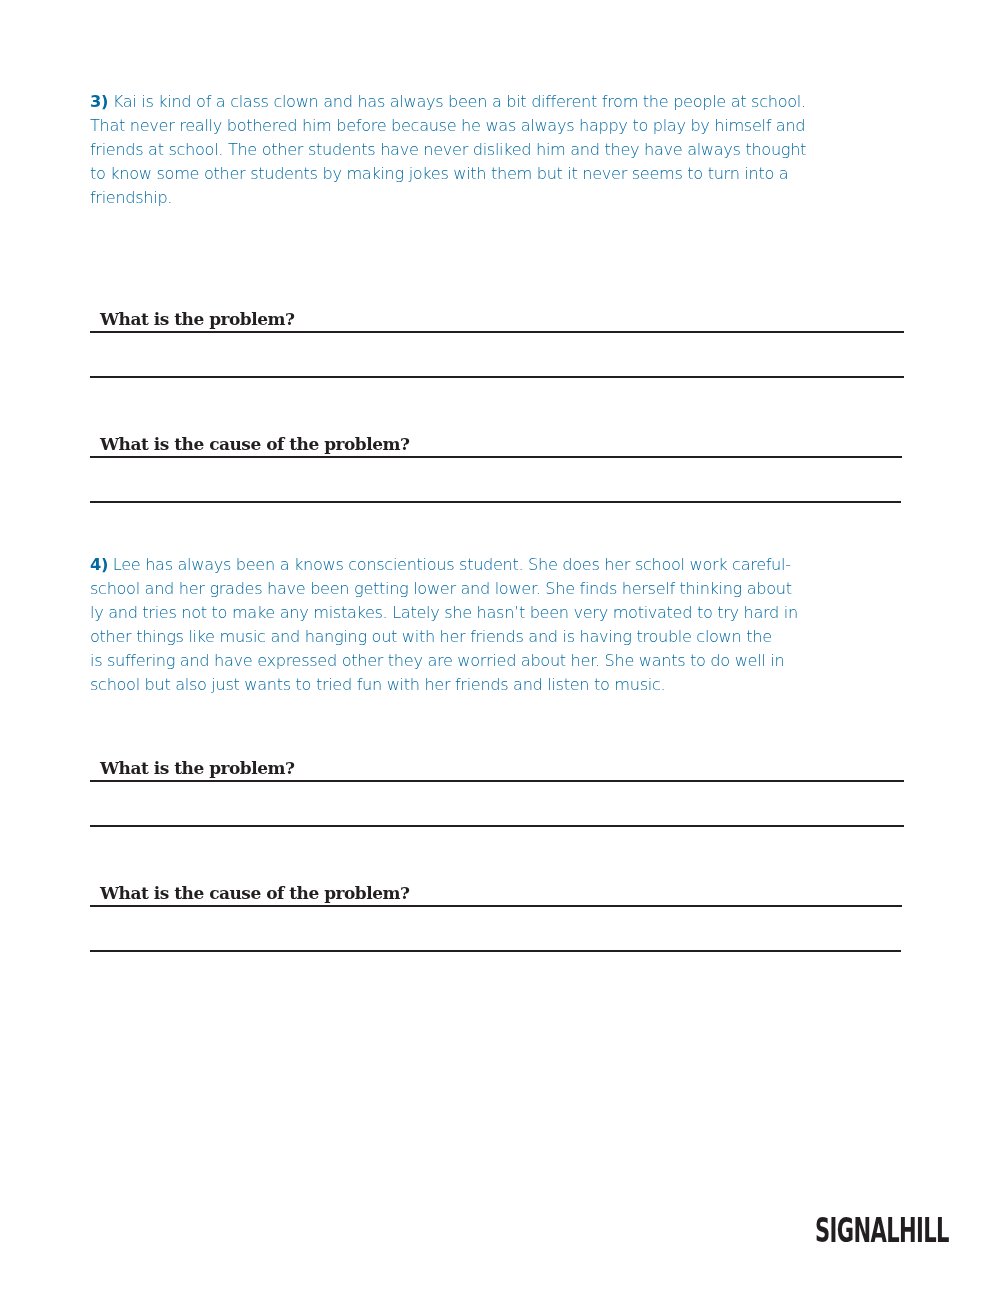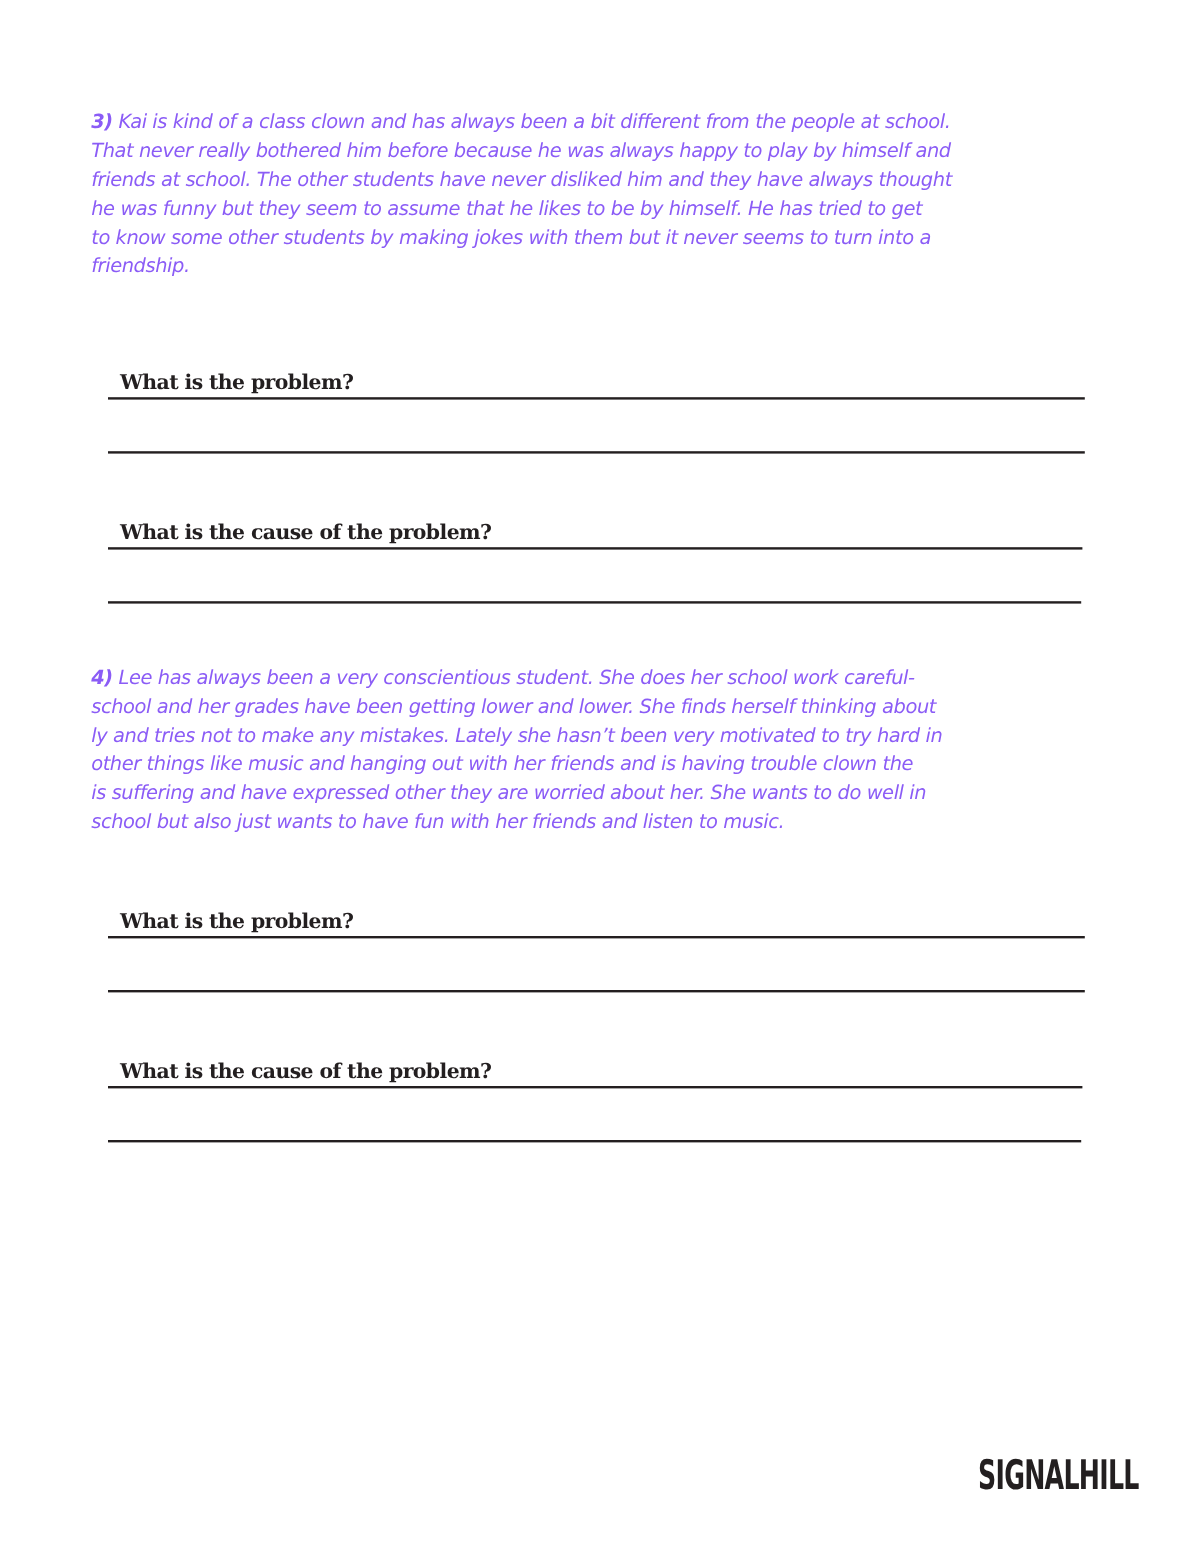--- a/index.html
+++ b/index.html
@@ -1,21 +1,21 @@
 <!DOCTYPE html>
 <html><head>
 <meta charset="utf-8">
 <style>
   html, body { margin: 0; padding: 0; background: #ffffff; }
   body { width: 1000px; height: 1294px; position: relative; overflow: hidden; color: #231f20; }
   .page { position: absolute; left: 0; top: 0; width: 1000px; height: 1294px; }
   .passage {
-    position: absolute; left: 76px; width: 830px;
+    position: absolute; left: 90px; width: 830px;
     font-family: "DejaVu Sans", sans-serif; font-size: 16.2px; line-height: 24px;
-    letter-spacing: -0.35px; font-weight: 300; color: #8b5cf6; margin: 0; font-style: italic;
+    letter-spacing: -0.35px; font-weight: 300; color: #0369a1; margin: 0;
   }
   .passage .line { display: block; white-space: nowrap; }
   .passage .num { font-weight: bold; }
   .q {
     position: absolute; left: 90px;
     font-family: "DejaVu Serif", serif; font-weight: bold; font-size: 17px;
     letter-spacing: -0.5px; color: #231f20; margin: 10px;
   }
   .rule { position: absolute; left: 90px; height: 2px; background: #231f20; }
   .logo {
@@ -27,40 +27,39 @@
 </style>
 </head>
 <body>
 
 <div class="page">
 
   <p class="passage" style="top:90px;">
     <span class="line"><span class="num">3)</span> <span>Kai is kind of a class clown and has always been a bit different from the people at school.</span></span>
     <span class="line">That never really bothered him before because he was always happy to play by himself and</span>
     <span class="line">friends at school. The other students have never disliked him and they have always thought</span>
-    <span class="line">he was funny but they seem to assume that he likes to be by himself. He has tried to get</span>
     <span class="line">to know some other students by making jokes with them but it never seems to turn into a</span>
     <span class="line">friendship.</span>
   </p>
 
   <p class="q" style="top:299px;">What is the problem?</p>
   <div class="rule" style="top:331px; width:814px;"></div>
   <div class="rule" style="top:376px; width:814px;"></div>
 
   <p class="q" style="top:424px;">What is the cause of the problem?</p>
   <div class="rule" style="top:456px; width:812px;"></div>
   <div class="rule" style="top:501px; width:811px;"></div>
 
   <p class="passage" style="top:553px;">
-    <span class="line"><span class="num">4)</span> <span>Lee has always been a very conscientious student. She does her school work careful-</span></span>
+    <span class="line"><span class="num">4)</span> <span>Lee has always been a knows conscientious student. She does her school work careful-</span></span>
     <span class="line">school and her grades have been getting lower and lower. She finds herself thinking about</span>
     <span class="line">ly and tries not to make any mistakes. Lately she hasn’t been very motivated to try hard in</span>
     <span class="line">other things like music and hanging out with her friends and is having trouble clown the</span>
     <span class="line">is suffering and have expressed other they are worried about her. She wants to do well in</span>
-    <span class="line">school but also just wants to have fun with her friends and listen to music.</span>
+    <span class="line">school but also just wants to tried fun with her friends and listen to music.</span>
   </p>
 
   <p class="q" style="top:748px;">What is the problem?</p>
   <div class="rule" style="top:780px; width:814px;"></div>
   <div class="rule" style="top:825px; width:814px;"></div>
 
   <p class="q" style="top:873px;">What is the cause of the problem?</p>
   <div class="rule" style="top:905px; width:812px;"></div>
   <div class="rule" style="top:950px; width:811px;"></div>
 

